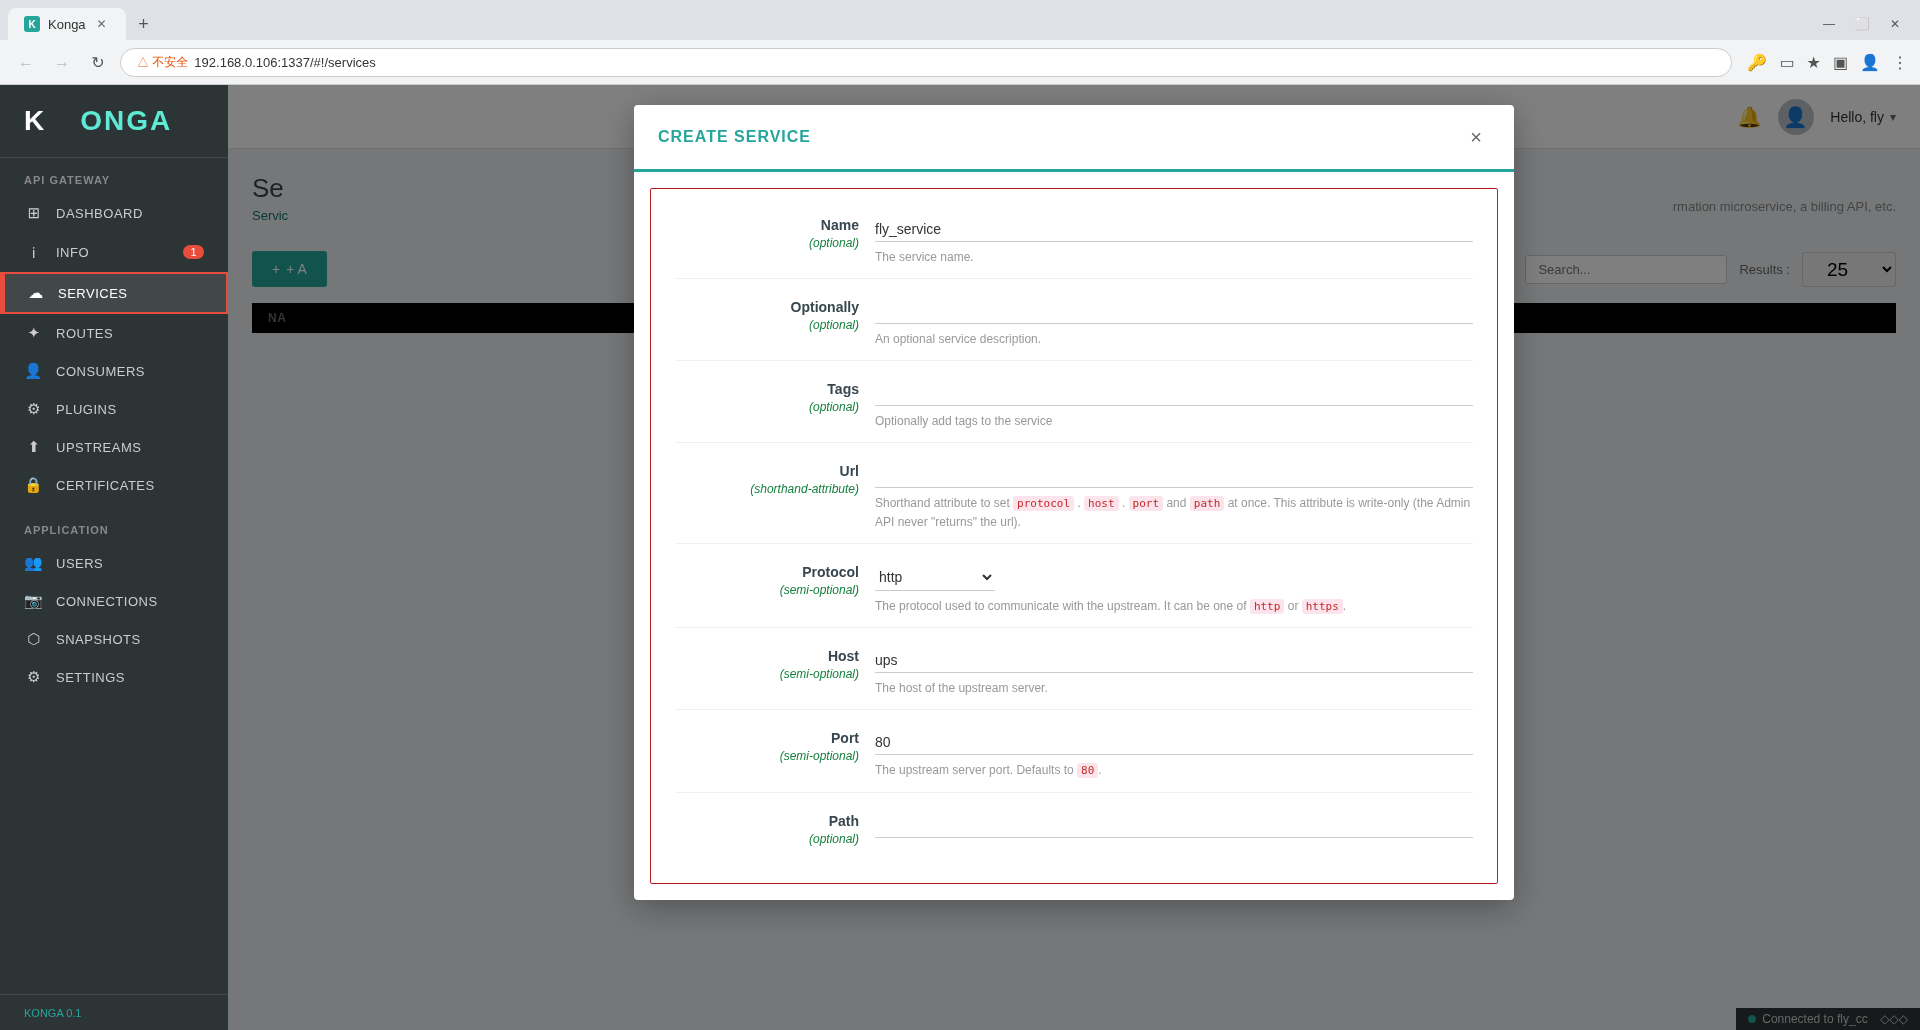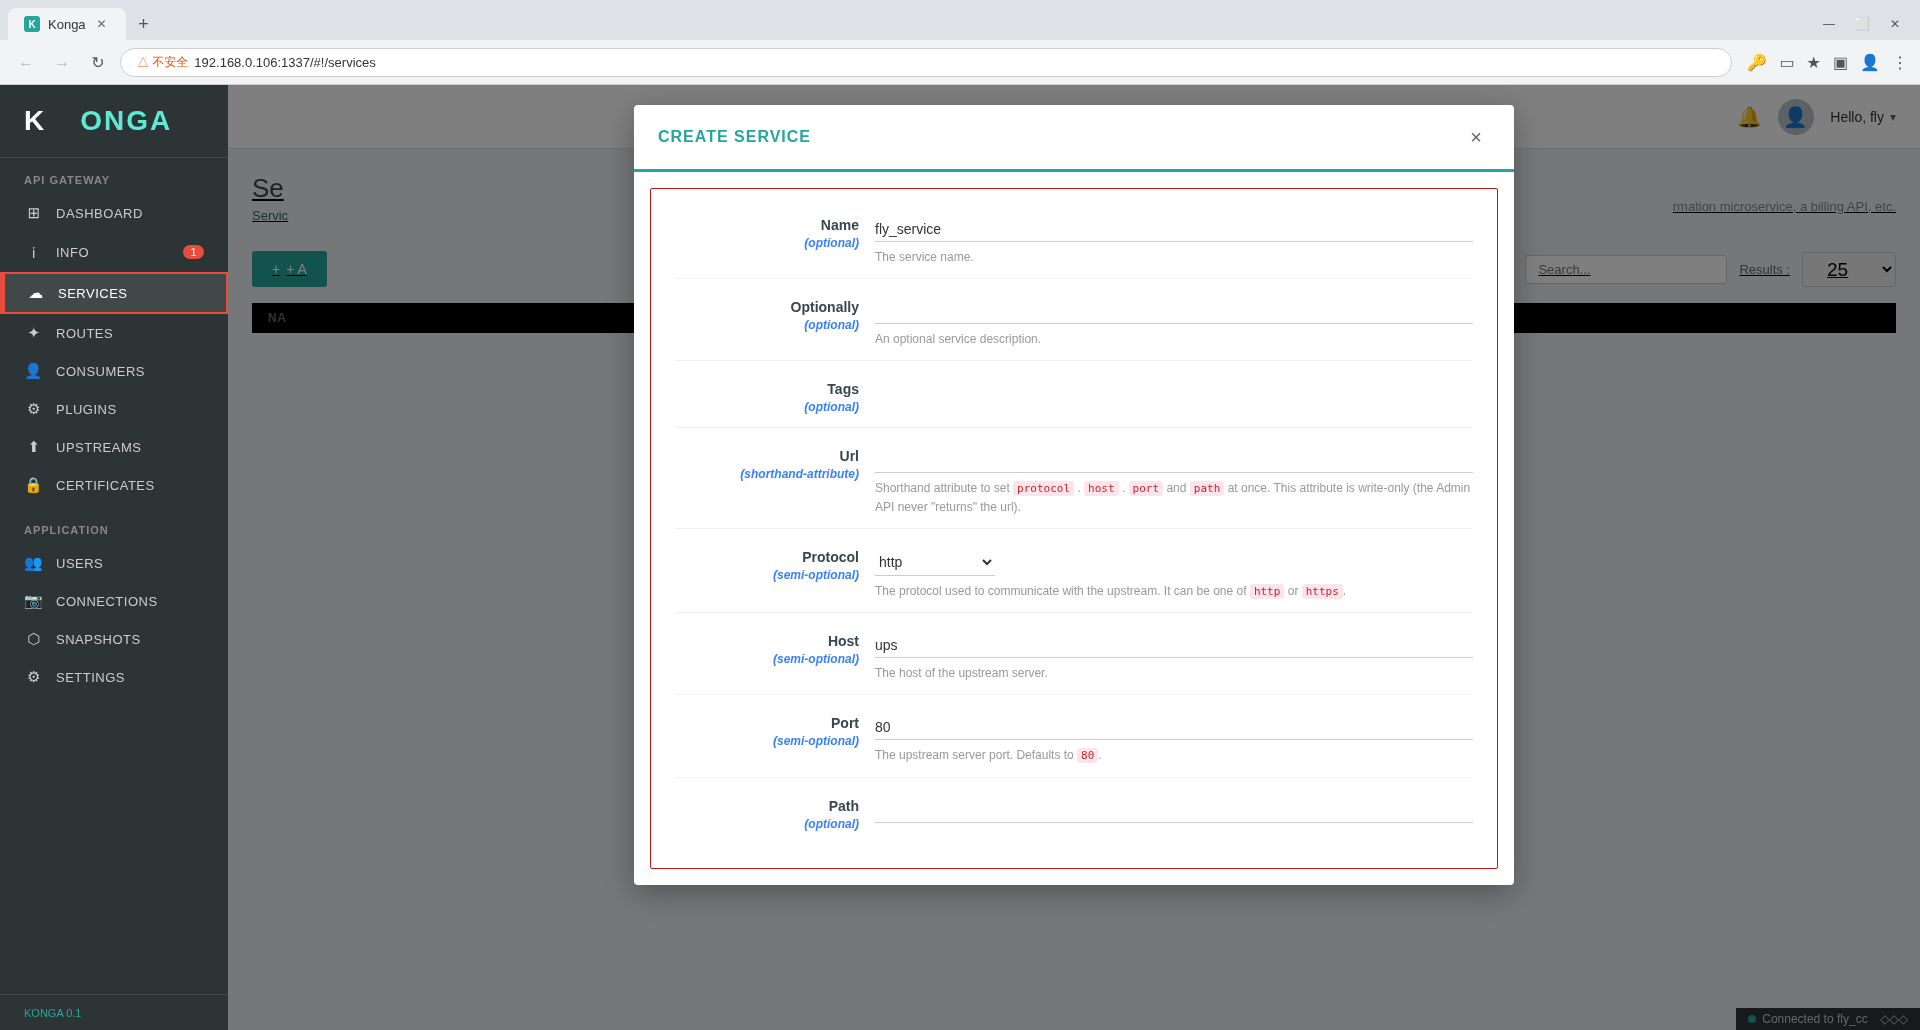--- a/index.html
+++ b/index.html
@@ -199,21 +199,20 @@
     }
     .topbar-user {
       font-size: 14px;
       color: #333;
       display: flex; align-items: center; gap: 6px;
     }
     .topbar-dropdown { color: #666; font-size: 12px; }
 
     .page-content {
       padding: 24px;
-      text-decoration: underline;
     }
     .page-title-area {
       margin-bottom: 16px;
     }
     .page-title {
       font-size: 26px;
       font-weight: 300;
       color: #37474f;
     }
     .page-subtitle {
@@ -289,23 +288,22 @@
       text-align: right;
     }
     .form-label {
       font-size: 14px;
       font-weight: 600;
       color: #37474f;
       display: block;
     }
     .form-label-sub {
       font-size: 12px;
-      color: #3b82f6;
+      color: #15803d;
       font-style: italic;
-      font-weight: bold;
     }
     .form-input-col {
       flex: 1;
     }
     .form-input {
       width: 100%;
       border: none;
       border-bottom: 1px solid #ccc;
       padding: 4px 0;
       font-size: 14px;
@@ -594,20 +592,24 @@
                   <input class="form-input" type="text" style="">
                   <div class="form-hint">An optional service description.</div>
                 </div>
               </div>
 
               <div class="form-row">
                 <div class="form-label-col">
                   <span class="form-label">Tags</span>
                   <span class="form-label-sub">(optional)</span>
                 </div>
+                <div class="form-input-col">
+                  <input class="form-input" type="text" style="">
+                  <div class="form-hint">Optionally add tags to the service</div>
+                </div>
               </div>
 
               <div class="form-row">
                 <div class="form-label-col">
                   <span class="form-label">Url</span>
                   <span class="form-label-sub">(shorthand-attribute)</span>
                 </div>
                 <div class="form-input-col">
                   <input class="form-input" type="text" style="">
                   <div class="form-hint">

